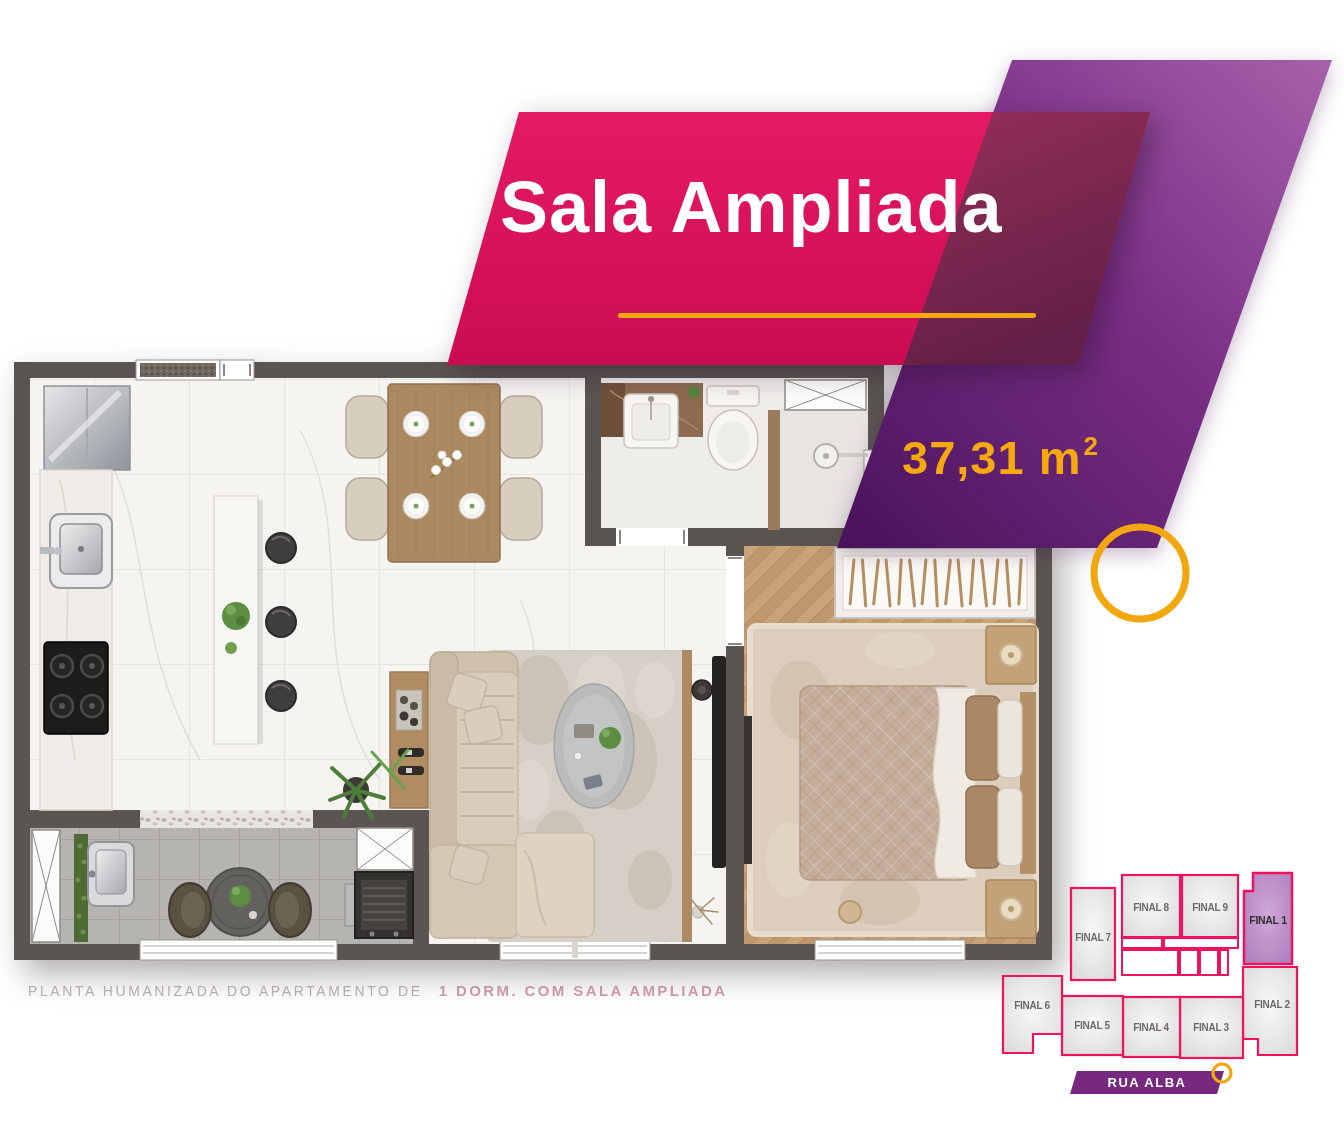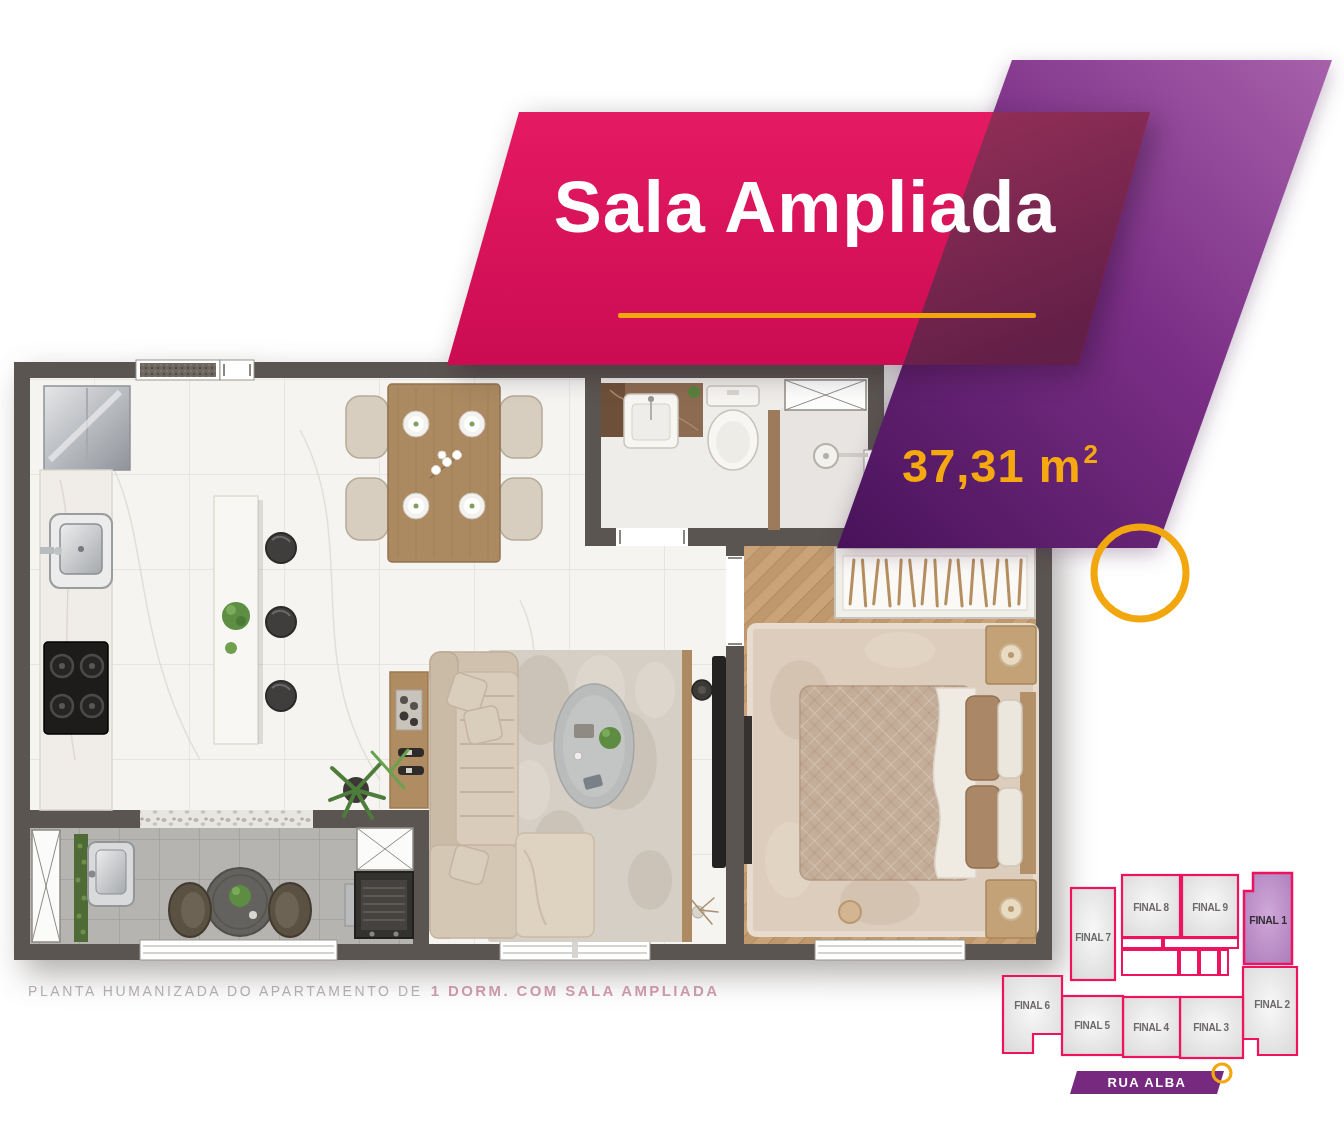--- a/index.html
+++ b/index.html
@@ -1,30 +1,30 @@
 <!DOCTYPE html>
 <html><head>
 <meta charset="utf-8">
 <style>
   html,body{margin:0;padding:0;background:#ffffff;}
   body{width:1344px;height:1125px;position:relative;overflow:hidden;
        font-family:"Liberation Sans","DejaVu Sans",sans-serif;}
   .stage{position:absolute;inset:0;width:1344px;height:1125px;}
   svg.scene{position:absolute;left:0;top:0;}
   .overlay{position:absolute;z-index:5;}
-  .title{left:500px;top:166px;width:610px;text-align:center;
+  .title{left:500px;top:166px;width:610px;
          font-size:72px;font-weight:700;color:#ffffff;letter-spacing:1px;}
   .subtitle{left:540px;top:270px;width:580px;text-align:center;
             font-size:29px;font-weight:400;color:#ffffff;letter-spacing:.5px;}
   .underline{left:618px;top:313px;width:418px;height:5px;background:#f2a70e;border-radius:2px;}
-  .area{left:902px;top:430px;width:260px;font-size:47px;font-weight:700;color:#f5a90f;letter-spacing:1px;margin-top:8px;}
+  .area{left:902px;top:430px;width:260px;font-size:47px;font-weight:700;color:#f5a90f;letter-spacing:1px;}
   .area sup{font-size:26px;position:relative;top:-2px;left:2px;}
   .caption{left:28px;top:982px;width:900px;white-space:nowrap;font-size:14px;}
   .caption .pre{color:rgba(122,112,120,0.55);letter-spacing:2.6px;font-weight:400;}
-  .caption .hl{color:rgba(176,95,125,0.62);letter-spacing:2.4px;font-weight:700;font-size:15px;margin-left:8px;}
+  .caption .hl{color:rgba(176,95,125,0.62);letter-spacing:2.4px;font-weight:700;font-size:15px;margin-left:16px;}
 </style>
 </head>
 <body>
 
 <div class="stage">
 
 <svg class="scene" width="1344" height="1125" viewBox="0 0 1344 1125">
 <defs>
   <linearGradient id="pinkG" x1="0" y1="0" x2="0" y2="1">
     <stop offset="0" stop-color="#e51a62"></stop>

